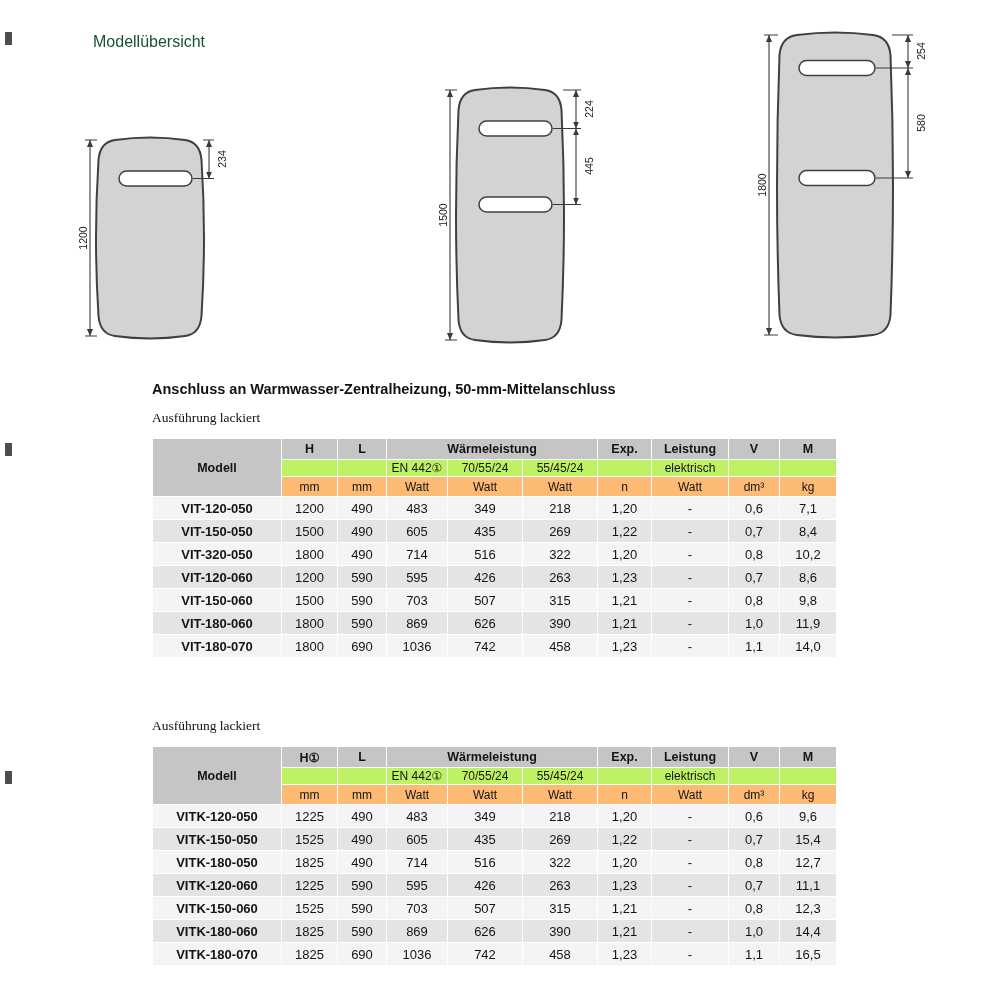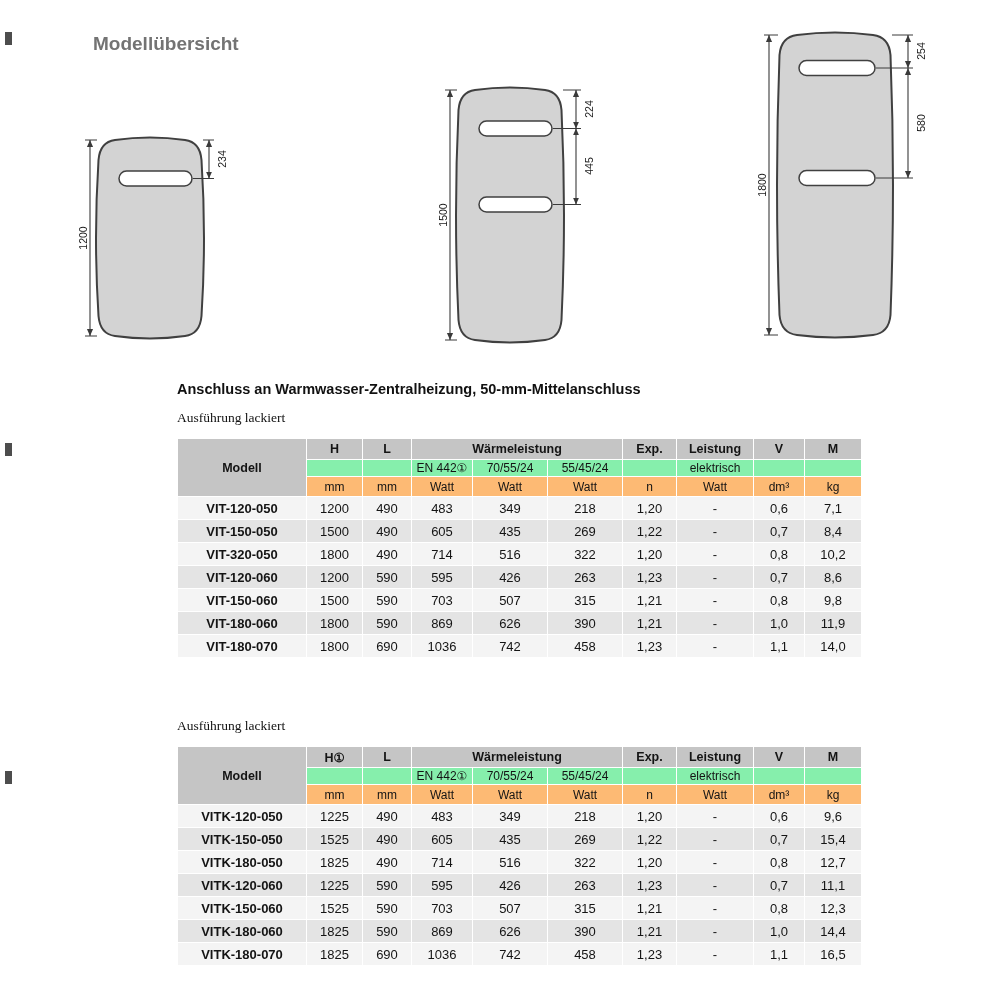--- a/index.html
+++ b/index.html
@@ -3,48 +3,48 @@
 <meta charset="utf-8">
 <style>
   * { margin:0; padding:0; box-sizing:border-box; }
   html,body { background:#ffffff; }
   body {
     width:1000px; height:1000px; position:relative; overflow:hidden;
     font-family:"Liberation Sans", sans-serif; color:#1a1a1a;
   }
   .page-title {
     position:absolute; left:93px; top:33px;
-    font-size:19px; font-weight:bold; color:#737373;
+    font-size:16px; font-weight:normal; color:#14532d;
   }
   .mark {
     position:absolute; width:7px; height:13px;
     background:#2e2e2e; opacity:.85;
   }
   .diagram { position:absolute; }
   .dim-line { stroke:#3a3a3a; stroke-width:1.1; fill:none; }
   .ext-line { stroke:#3a3a3a; stroke-width:1; fill:none; }
   .dim-label { font-family:"Liberation Sans", sans-serif; font-size:10.5px; fill:#1c1c1c; }
   .radiator-body { fill:#d3d3d3; stroke:#404040; stroke-width:2; }
   .radiator-slot { fill:#ffffff; stroke:#404040; stroke-width:1.5; }
 
-  .table-section { position:absolute; left:152px; width:700px;margin-left:25px; }
+  .table-section { position:absolute; left:152px; width:700px; }
   .sec-title { font-size:14.5px; font-weight:bold; color:#111; }
   .sec-sub { font-size:13.5px; font-weight:normal; color:#111; margin-top:13px;font-family:Liberation Serif, serif; }
   table.spec {
     margin-top:12px;
     border-collapse:separate; border-spacing:1px;
     table-layout:fixed; background:#ffffff;
     font-size:13px; color:#141414;
   }
   table.spec th, table.spec td {
     text-align:center; vertical-align:middle;
     padding:1px 3px; overflow:hidden; white-space:nowrap;
   }
   tr.h1 th { background:#c5c5c5; font-weight:bold; font-size:12.5px; height:20px; }
-  tr.h2 th { background:#86efac; font-weight:normal; font-size:12px; height:16px; }
+  tr.h2 th { background:#bef264; font-weight:normal; font-size:12px; height:16px; }
   tr.h3 th { background:#fdba74; font-weight:normal; font-size:12px; height:19px; }
   th.model-h { vertical-align:top; padding-top:3px; }
   tbody td { height:22px; }
   tbody tr:nth-child(odd) td { background:#f4f4f4; }
   tbody tr:nth-child(even) td { background:#e4e4e4; }
   tbody td.model { font-weight:bold;text-align:center; }
 </style>
 </head>
 <body>
 

